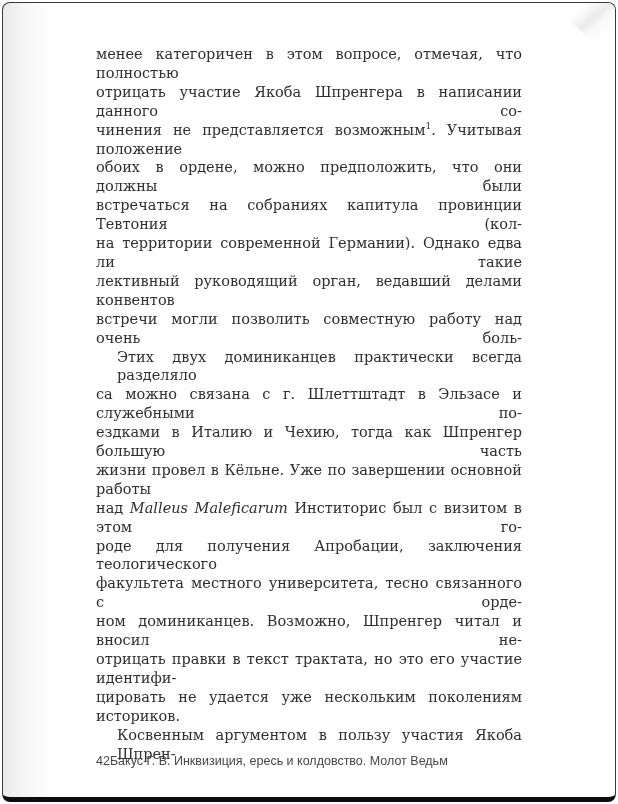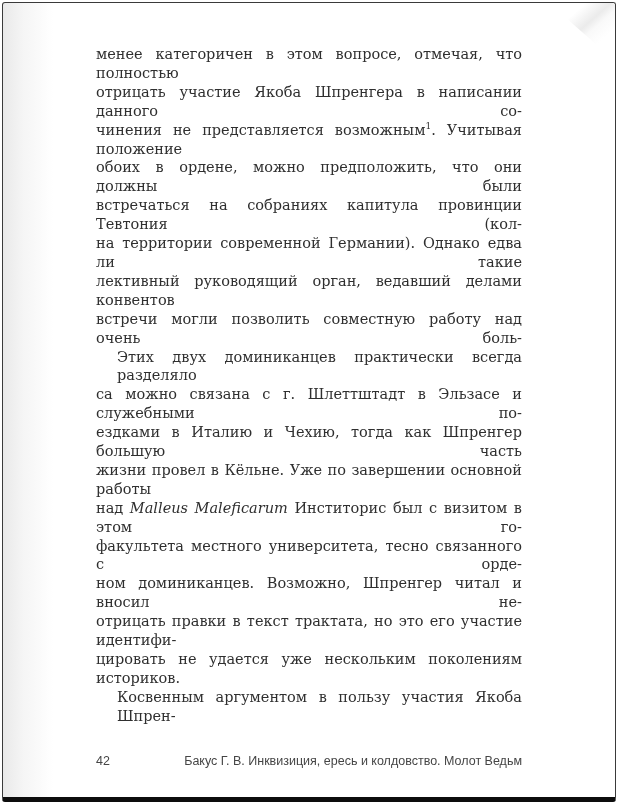--- a/index.html
+++ b/index.html
@@ -8,21 +8,21 @@
     background: #ffffff;
     overflow: hidden;
     font-family: "DejaVu Serif", serif;
   }
   .page {
     position: absolute;
     left: 2px; top: 2px;
     width: 614px; height: 800px;
     border: 1px solid #3a3a3a;
     border-bottom: 5px solid #0d0d0d;
-    border-radius: 3px;
+    border-radius: 8px;
     background:
       linear-gradient(to right, #e9e9e9 0px, #f5f5f5 20px, #ffffff 50px, #ffffff 100%);
     overflow: hidden;
   }
   .curl {
     position: absolute;
     top: 0; right: 0;
     width: 66px; height: 58px;
     background: linear-gradient(to bottom right,
       #ffffff 28%, #ebebeb 47%, #f9f9f9 56%, #ffffff 72%);
@@ -51,26 +51,24 @@
   .line sup, .fn sup {
     font-size: 0.62em;
     vertical-align: super;
     line-height: 0;
   }
   .footer {
     position: absolute;
     left: 93px; top: 751px;
     width: 426px;
     display: flex;
-    justify-content: space-between;
     align-items: baseline;
     font-family: "Liberation Sans", sans-serif;
     font-size: 12.5px;
     color: #454545;
-    gap: 17px;
   }
 </style>
 </head>
 <body>
 
 <div class="page">
   <div class="curl"></div>
 
   <div class="content">
     <div id="paras">
@@ -83,20 +81,21 @@
           <div class="line">на территории современной Германии). Однако едва ли такие</div>
           <div class="line">лективный руководящий орган, ведавший делами конвентов</div>
           <div class="line">встречи могли позволить совместную работу над очень боль-</div>
         </div>
         <div>
           <div class="line indent">Этих двух доминиканцев практически всегда разделяло</div>
           <div class="line">са можно связана с г. Шлеттштадт в Эльзасе и служебными по-</div>
           <div class="line">ездками в Италию и Чехию, тогда как Шпренгер большую часть</div>
           <div class="line">жизни провел в Кёльне. Уже по завершении основной работы</div>
           <div class="line">над <i>Malleus Maleficarum</i> Инститорис был с визитом в этом го-</div>
+          <div class="line">роде для получения Апробации, заключения теологического</div>
           <div class="line">факультета местного университета, тесно связанного с орде-</div>
           <div class="line">ном доминиканцев. Возможно, Шпренгер читал и вносил не-</div>
           <div class="line">отрицать правки в текст трактата, но это его участие идентифи-</div>
           <div class="line last">цировать не удается уже нескольким поколениям историков.</div>
         </div>
         <div>
           <div class="line indent">Косвенным аргументом в пользу участия Якоба Шпрен-</div>
         </div>
       </div>
 

